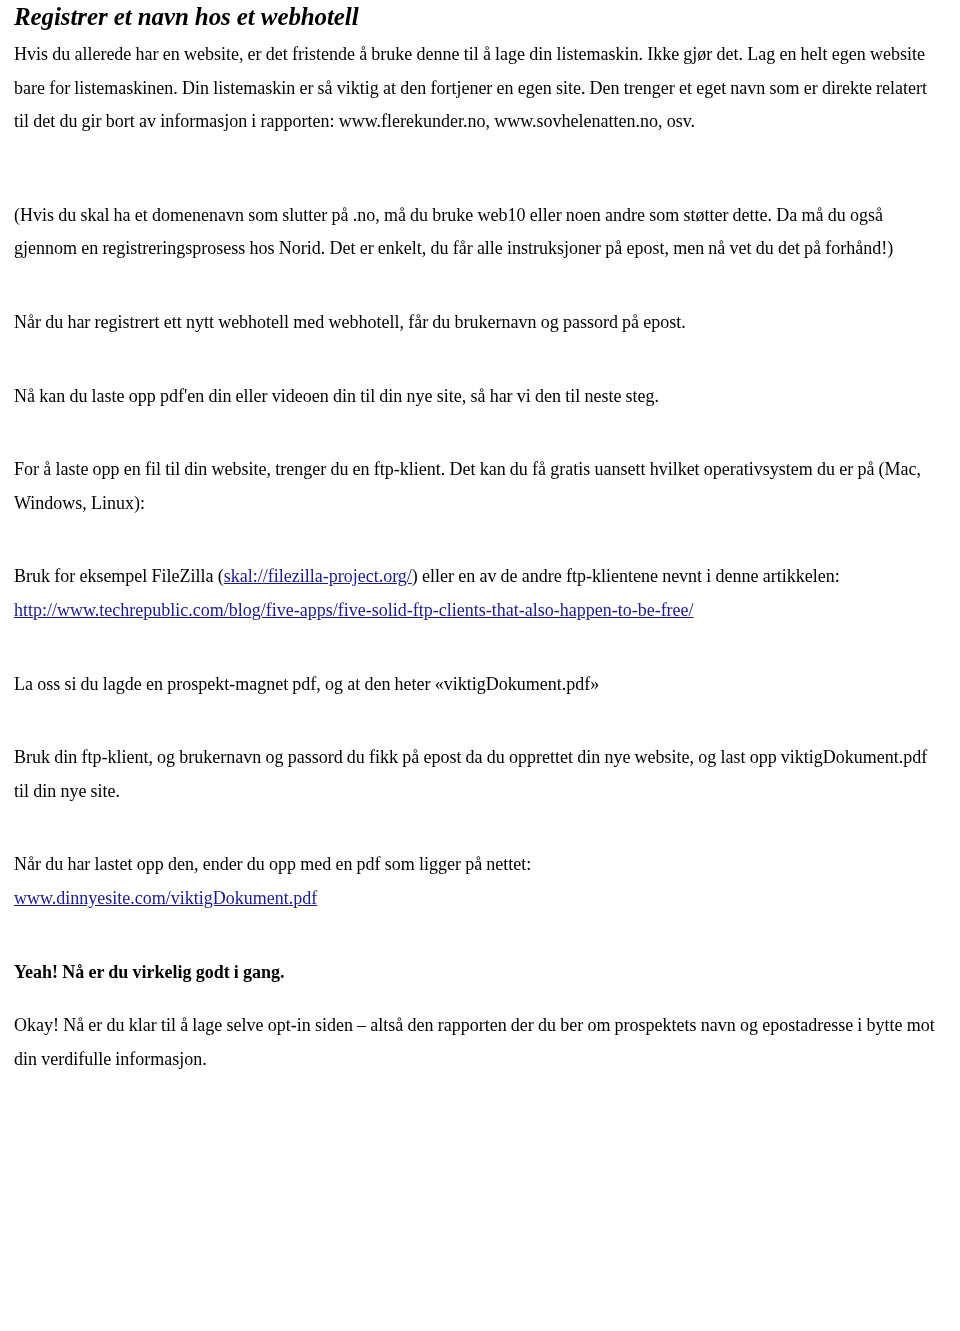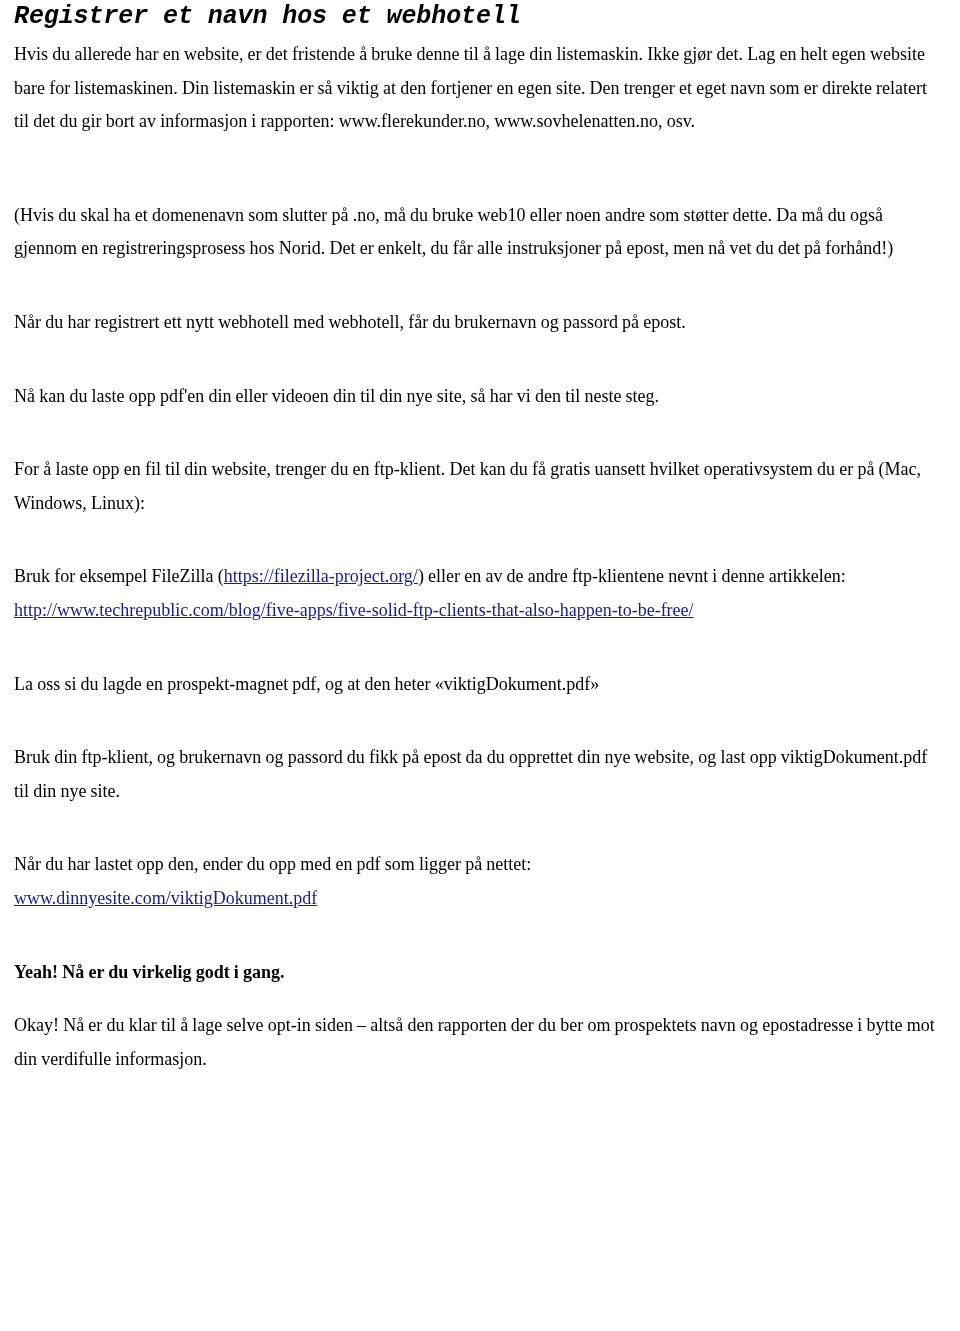--- a/index.html
+++ b/index.html
@@ -14,21 +14,21 @@
     font-family: "Liberation Serif", "DejaVu Serif", serif;
     color: #000000;
     -webkit-font-smoothing: none;
   }
   .page {
     padding: 2px 14px 0 14px;
     box-sizing: border-box;
     width: 960px;
   }
   h2.section-heading {
-    font-family: Liberation Mono, monospace;
+    font-family: Liberation Serif, serif;
     font-style: italic;
     font-weight: bold;
     font-size: 25px;
     line-height: 30px;
     margin: 0 0 6px 0;
     letter-spacing: -0.1px;
     color: #000;
   }
   h2.section-heading.mid {
     margin-top: 36px;
@@ -78,21 +78,21 @@
   <div class="spacer-20"></div>
 
   <p class="para">Nå kan du laste opp pdf'en din eller videoen din til din nye site, så har vi den til neste steg.</p>
 
   <div class="spacer-20"></div>
 
   <p class="para">For å laste opp en fil til din website, trenger du en ftp-klient. Det kan du få gratis uansett hvilket operativsystem du er på (Mac, Windows, Linux):</p>
 
   <div class="spacer-20"></div>
 
-  <p class="para"><span>Bruk for eksempel FileZilla (</span><a class="doclink" href="#">https://filezilla-project.org/</a><span>) eller en av de andre ftp-klientene nevnt i denne artikkelen: </span><a class="doclink" href="#">http://www.techrepublic.com/blog/five-apps/five-solid-ftp-clients-that-also-happen-to-be-free/</a></p>
+  <p class="para"><span>Bruk for eksempel FileZilla (</span><a class="doclink" href="#">skal://filezilla-project.org/</a><span>) eller en av de andre ftp-klientene nevnt i denne artikkelen: </span><a class="doclink" href="#">http://www.techrepublic.com/blog/five-apps/five-solid-ftp-clients-that-also-happen-to-be-free/</a></p>
 
   <div class="spacer-20"></div>
 
   <p class="para">La oss si du lagde en prospekt-magnet pdf, og at den heter «viktigDokument.pdf»</p>
 
   <div class="spacer-20"></div>
 
   <p class="para">Bruk din ftp-klient, og brukernavn og passord du fikk på epost da du opprettet din nye website, og last opp viktigDokument.pdf til din nye site.</p>
 
   <div class="spacer-20"></div>

